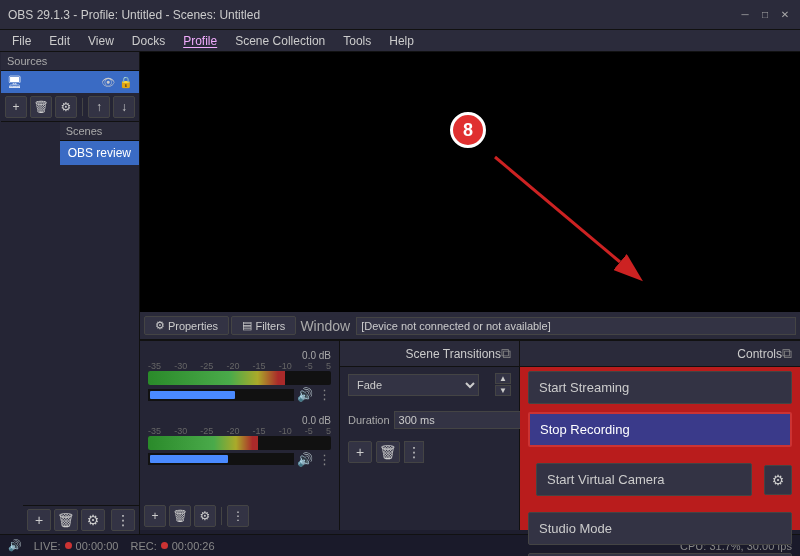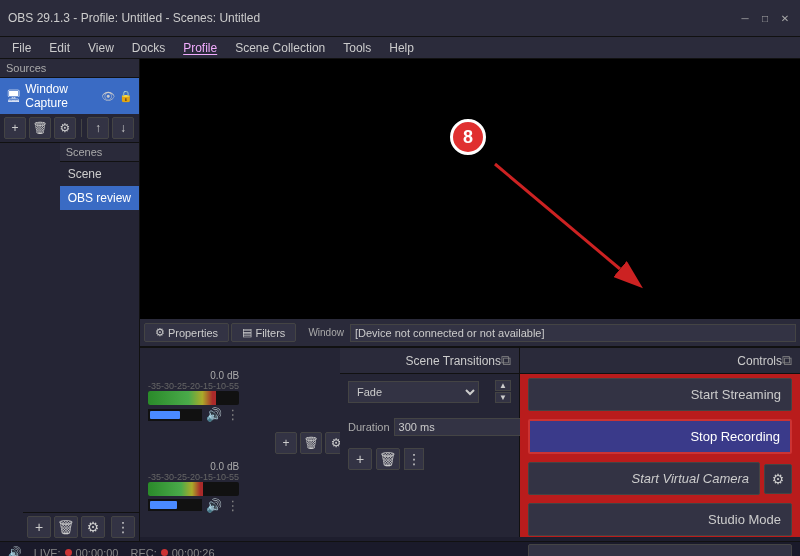--- a/index.html
+++ b/index.html
@@ -14,21 +14,21 @@
       position: relative;
     }
 
     
     #title-bar {
       background: #2b2b3b;
       height: 30px;
       display: flex;
       align-items: center;
       justify-content: space-between;
-      padding: 18px 8px;
+      padding: 11px 8px;
       border-bottom: 1px solid #111;
     }
     #title-bar .title-text {
       font-size: 12px;
       color: #ccc;
     }
     #title-bar .window-controls {
       display: flex;
       gap: 6px;
     }
@@ -210,22 +210,22 @@
       padding: 2px 10px;
       font-size: 11px;
       cursor: pointer;
       border-radius: 2px;
       display: flex;
       align-items: center;
       gap: 3px;
     }
     .window-label {
       color: #aaa;
-      font-size: 10px;
-      margin-left: 10px;
+      font-size: 14px;
+      margin-left: 2px;
     }
     .window-dropdown {
       flex: 1;
       background: #333344;
       border: 1px solid #444;
       color: #ccc;
       font-size: 11px;
       padding: 2px 4px;
       margin-left: 4px;
     }
@@ -236,20 +236,21 @@
       height: 190px;
       border-top: 1px solid #111;
     }
 
     
     #audio-section {
       width: 200px;
       background: #252535;
       border-right: 1px solid #111;
       display: flex;
+      flex-direction: column;
       gap: 24px;
     }
     .audio-meter-wrap {
       flex: 1;
       padding: 4px;
       display: flex;
       flex-direction: column;
       justify-content: space-around;
     }
 
@@ -355,21 +356,21 @@
     
     #controls-section {
       flex: 1;
       background: #b91c1c;
       display: flex;
       flex-direction: column;
     }
     .controls-btn {
       display: flex;
       align-items: center;
-      justify-content: flex-end;
+      justify-content: flex-start;
       padding: 8px 10px;
       margin: 4px 8px;
       background: #333344;
       border: 1px solid #444;
       color: #ccc;
       font-size: 13px;
       cursor: pointer;
       border-radius: 2px;
     }
     .controls-btn.stop-recording {
@@ -454,37 +455,35 @@
 </div>
 
 <div id="main-layout">
 
   <div id="left-panel">
 
     <div id="sources-section">
       <div class="section-header">Sources</div>
       <div class="source-item">
         <span class="source-icon">🖥</span>
-        <span>Window Capture</span>
         <span class="source-visibility">👁</span>
         <span class="source-lock">🔒</span>
       </div>
       <div class="toolbar">
         <button>+</button>
         <button>🗑</button>
         <button>⚙</button>
         <div class="separator"></div>
         <button>↑</button>
         <button>↓</button>
       </div>
     </div>
 
     <div id="scenes-section">
       <div class="section-header">Scenes</div>
-      <div class="scene-item">Scene</div>
       <div class="scene-item active">OBS review</div>
     </div>
 
     <div id="scenes-toolbar">
       <button class="trans-btn">+</button>
       <button class="trans-btn">🗑</button>
       <button class="trans-btn">⚙</button>
       <div class="separator"></div>
       <button class="trans-btn">⋮</button>
     </div>
@@ -622,21 +621,21 @@
           <span>Controls</span>
           <span class="expand-icon">⧉</span>
         </div>
         <button class="controls-btn">
           <span>Start Streaming</span>
         </button>
         <button class="controls-btn stop-recording">
           <span>Stop Recording</span>
         </button>
         <div class="controls-row">
-          <button class="controls-btn" style="margin:0;font-style:italic;">
+          <button class="controls-btn" style="margin:8px;">
             <span>Start Virtual Camera</span>
           </button>
           <button class="controls-gear">⚙</button>
         </div>
         <button class="controls-btn">
           <span>Studio Mode</span>
         </button>
         <button class="controls-btn">
           <span>Settings</span>
         </button>

